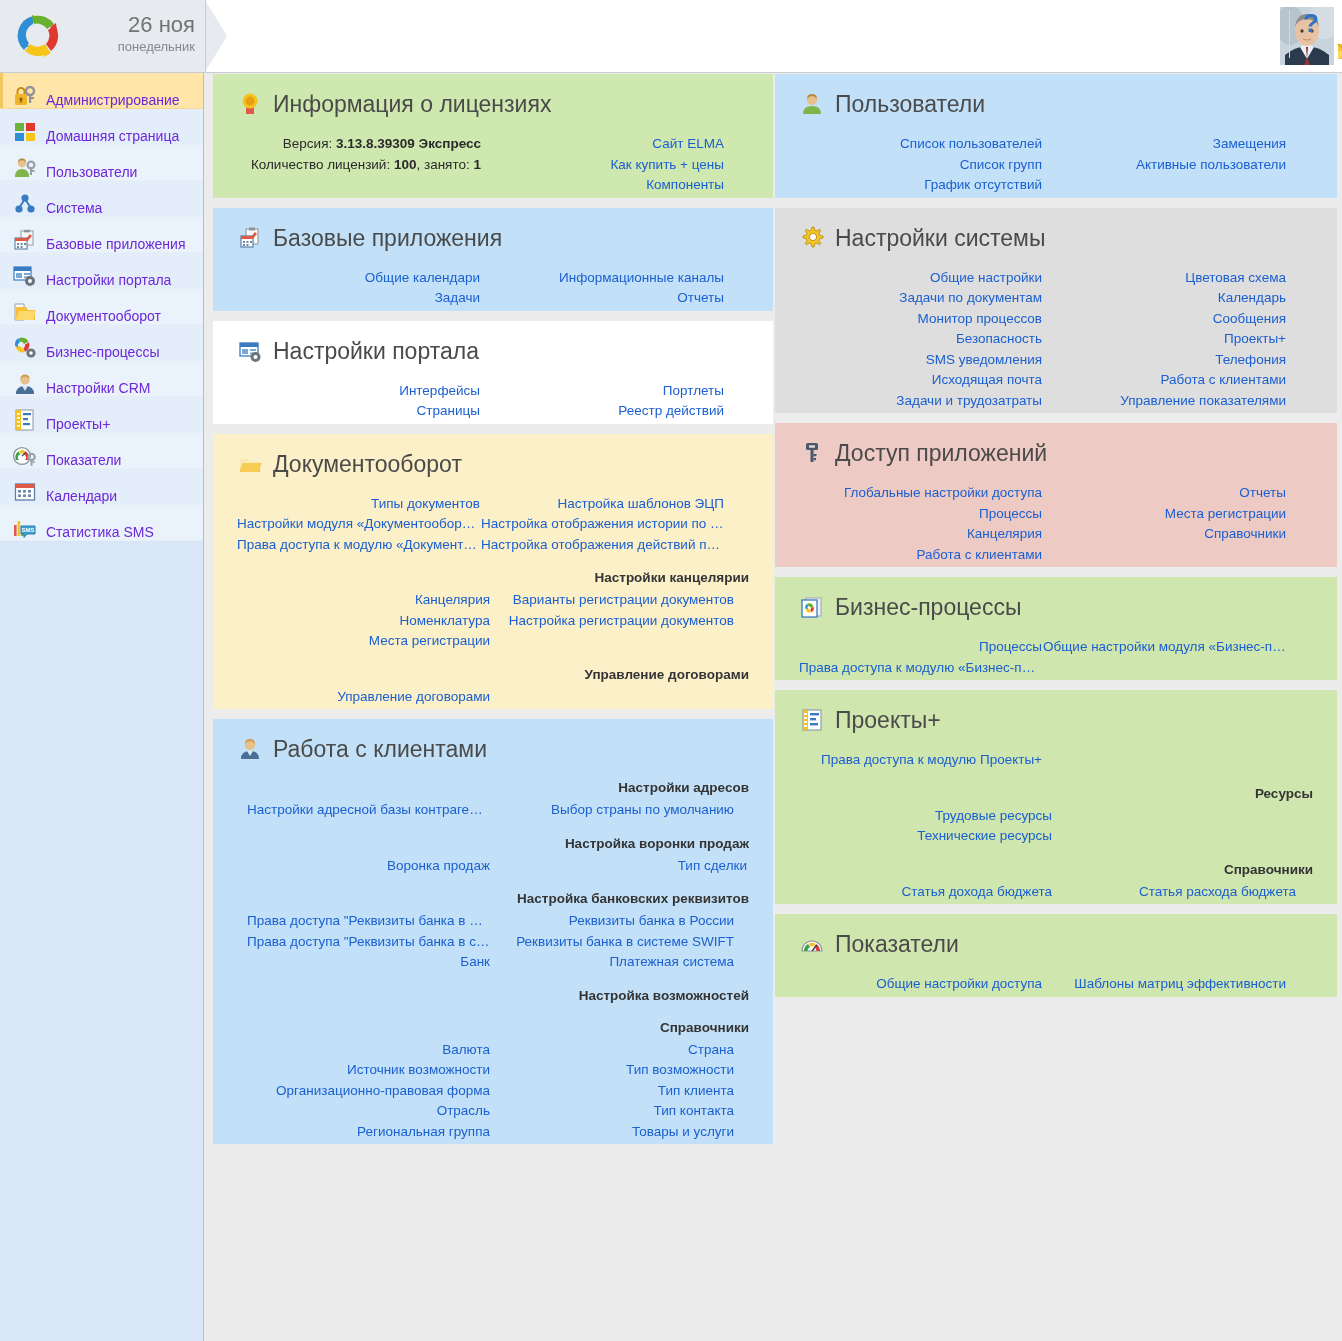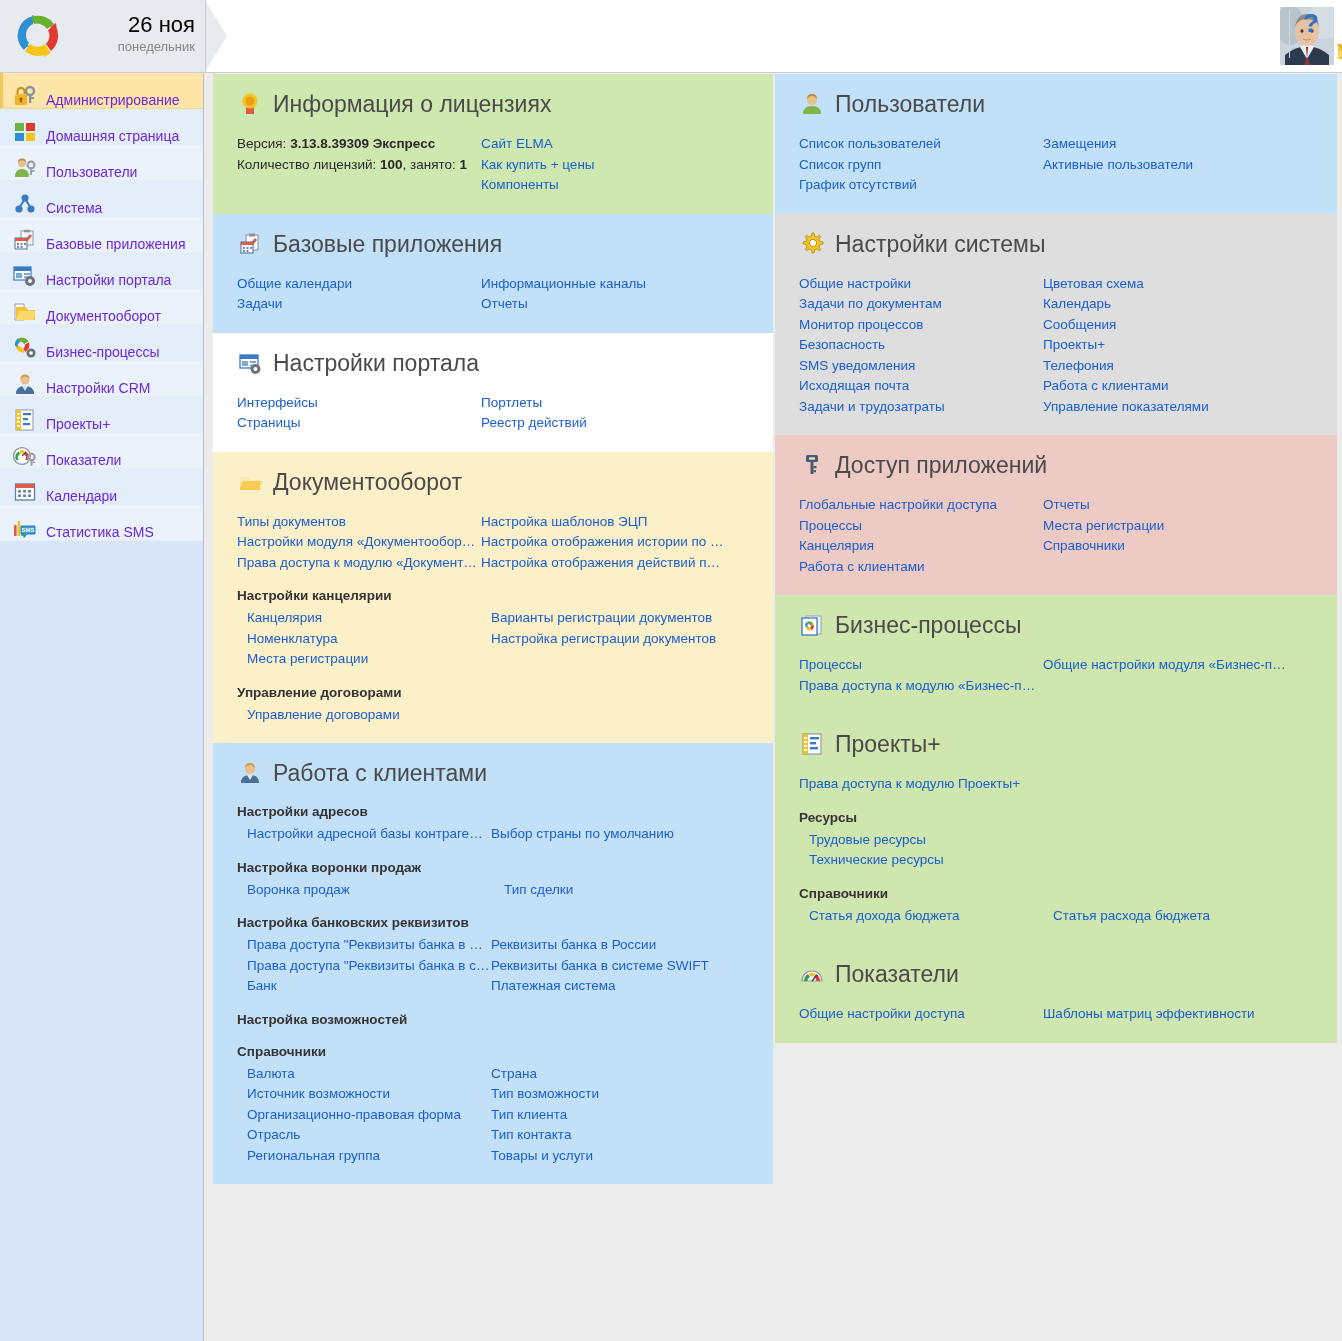--- a/index.html
+++ b/index.html
@@ -38,21 +38,21 @@
   }
   .logo {
     position: absolute; left: 12px; top: 10px;
     width: 52px; height: 52px;
   }
   .date-box {
     position: absolute; left: 70px; top: 12px;
     width: 125px; text-align: right;
     color: #6f7175;
   }
-  .date-day { font-size: 22px; line-height: 26px; color: #000000; }
+  .date-day { font-size: 22px; line-height: 26px; color: #737373; }
   .date-weekday { font-size: 13px; line-height: 18px; color: #86888c; }
 
   .hdr-user {
     position: absolute; right: 62px; top: 4px;
     height: 64px;
   }
   .avatar {
     position: absolute; left: 0; top: 3px;
     width: 54px; height: 58px;
     overflow: hidden;
@@ -119,21 +119,23 @@
     position: absolute; left: 8px; top: 0;
     width: 560px;
   }
   .col-right {
     position: absolute; left: 570px; top: 0;
     width: 562px;
   }
 
   .panel {
     position: relative;
-    padding: 16px 24px 18px 24px;
+    margin-bottom: 10px;
+    padding: 16px 24px 2px 24px;
+    text-align: right;
   }
   .panel.green  { background: #cfe8b0; }
   .panel.blue   { background: #c2e1f8; }
   .panel.white  { background: #ffffff; }
   .panel.gray   { background: #dedede; }
   .panel.red    { background: #eecac5; }
   .panel.yellow { background: #fbf0c8; }
   .panel.green2 { background: #cfe6ae; }
 
   .panel-title {

